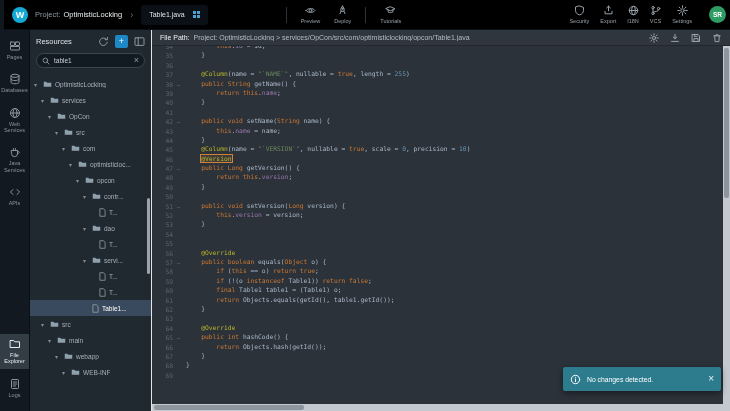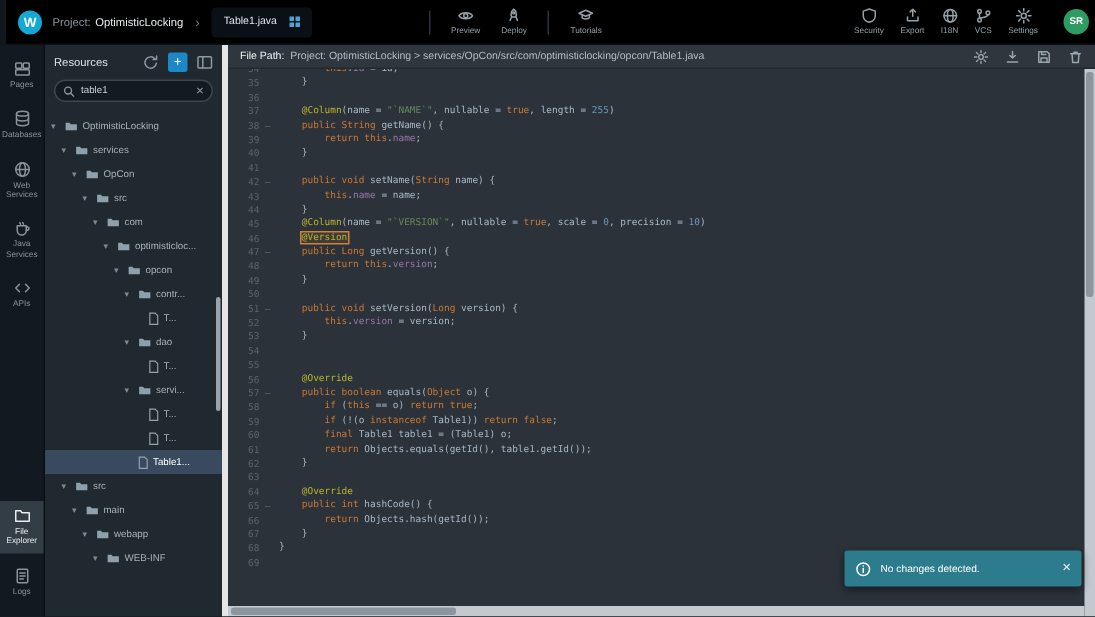--- a/index.html
+++ b/index.html
@@ -28,21 +28,21 @@
   .avatar { width:17px; height:17px; border-radius:50%; background:#2e9b63; color:#fff; font-size:6.5px; font-weight:bold; display:flex; align-items:center; justify-content:center; margin-left:6px; align-self:center; }
 
   
   .rail { position:absolute; top:30px; left:0; width:30px; height:381px; background:#121921; border-right:1px solid #0a1015; display:flex; flex-direction:column; padding:6px 0 4px; z-index:4; }
   .rail-item { display:flex; flex-direction:column; align-items:center; gap:2px; color:#8a949d; padding:4px 1px; margin-bottom:5px; text-align:center; }
   .rail-item.active { background:#333d46; color:#e8edf0; }
   .rail-lbl { font-size:5.5px; line-height:1.15; }
   .push { margin-top:auto; }
 
   
-  .sidebar { position:absolute; top:30px; left:30px; width:122px; height:381px; background:#202830; border-right:4px solid #e5e5e5; z-index:3; }
+  .sidebar { position:absolute; top:30px; left:30px; width:122px; height:381px; background:#202830; border-right:1px solid #e5e5e5; z-index:3; }
   .sb-head { height:22px; display:flex; align-items:center; padding:0 6px; gap:6px; }
   .sb-title { font-size:7.5px; color:#dde3e8; margin-right:auto; }
   .sb-ic { color:#8d98a1; }
   .plus-btn { width:13px; height:13px; background:#1e88c7; border-radius:2px; color:#fff; display:flex; align-items:center; justify-content:center; }
   .plus-btn::before { content:"+"; font-size:9px; line-height:1; }
   .search { margin:1px 6px 5px; height:15px; background:#121a22; border:1px solid #3c4650; border-radius:8px; display:flex; align-items:center; padding:0 5px; gap:4px; color:#8d98a1; }
   .search-input { flex:1; min-width:0; background:transparent; border:none; outline:none; color:#cdd5da; font-size:6.5px; font-family:"Liberation Sans",sans-serif; }
   .clr { color:#8d98a1; font-size:9px; line-height:1; }
   .clr::before { content:"×"; }
   .tree { position:absolute; top:44px; bottom:0; left:0; right:0; overflow:hidden; padding-top:2px; }

